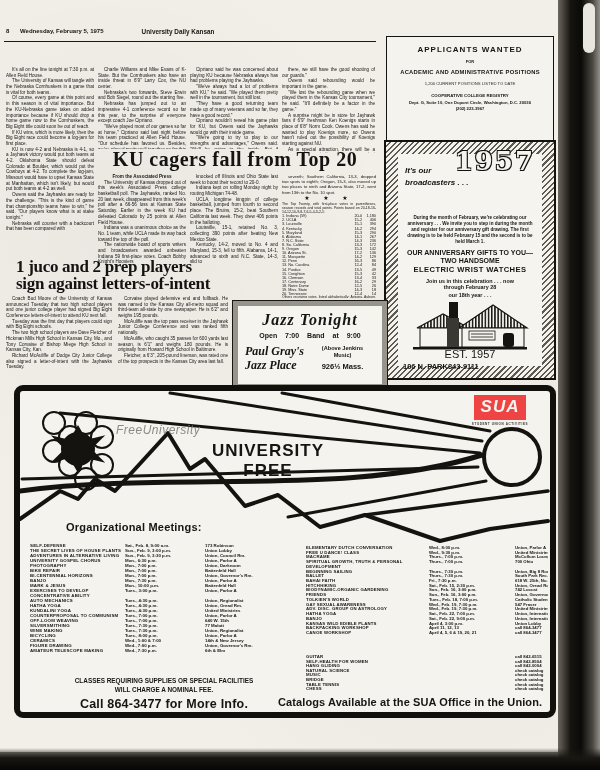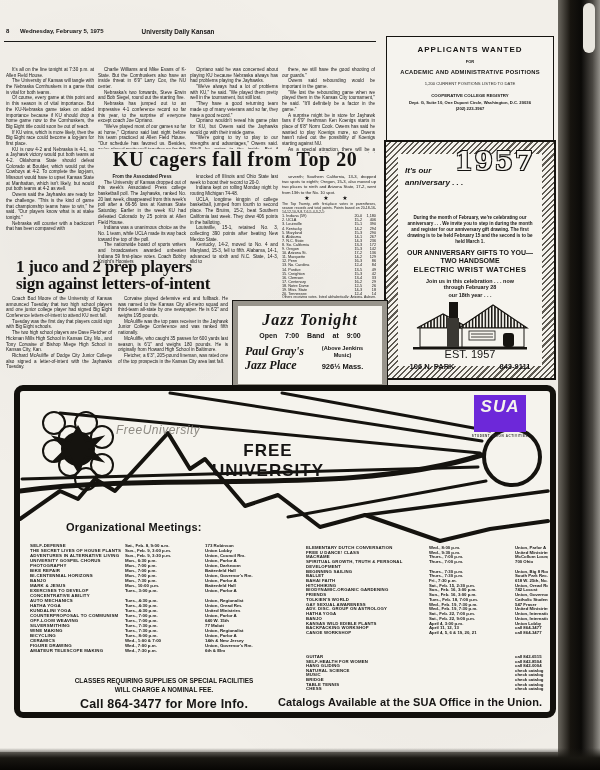--- a/index.html
+++ b/index.html
@@ -73,21 +73,21 @@
   .y2{font-size:30px;letter-spacing:1px;color:#131109;}
   .ann-body{font-size:4.6px;font-weight:700;text-align:center;line-height:1.3;margin-top:2px;}
   .ann-g1{font-size:7px;font-weight:800;text-align:center;margin-top:4px;}
   .ann-g2{font-size:7px;font-weight:800;text-align:center;margin-top:1px;}
   .ann-g3{font-size:7.6px;font-weight:800;text-align:center;margin-top:1px;letter-spacing:.4px;}
   .ann-j1{font-size:5.4px;font-weight:800;text-align:center;margin-top:4px;}
   .ann-j2{font-size:5.4px;font-weight:800;text-align:center;}
   .ann-j3{font-size:5.4px;font-weight:800;text-align:center;margin-top:2px;}
   .ann-bldg{display:block;margin:2px auto 0;}
   .ann-est{font-size:11px;font-weight:400;text-align:center;margin-top:-4px;}
-  .ann-foot{display:flex;justify-content:center;font-size:7.5px;font-weight:800;margin-top:2px;gap:45px;}
+  .ann-foot{display:flex;justify-content:flex-start;font-size:7.5px;font-weight:800;margin-top:2px;}
 
   
   .ad-jazz{position:absolute;left:232px;top:300px;width:156px;height:90px;box-sizing:border-box;
            border:1.5px solid #191713;box-shadow:inset 0 0 0 5px #98948b;background:#f6f4ee;
            padding:10px 12px 6px;}
   .jazz-title{font-family:"Liberation Serif",serif;font-style:italic;font-weight:700;
               font-size:16px;text-align:center;letter-spacing:1px;}
   .jazz-hours{font-size:7px;font-weight:800;text-align:center;margin-top:3px;word-spacing:6px;}
   .jazz-bottom{display:flex;margin-top:6px;align-items:flex-start;}
   .jazz-name{flex:1;font-family:"Liberation Serif",serif;font-style:italic;font-weight:700;
@@ -97,22 +97,22 @@
   .jazz-addr{font-size:7.5px;font-weight:800;margin-top:4px;}
 
   
   .freeu{position:absolute;left:14px;top:385px;width:542px;height:333px;box-sizing:border-box;
          border:6px solid #12100c;border-radius:9px;background:#f5f3ed;}
   .fu-art{position:absolute;left:0;top:0;width:530px;height:321px;}
   .fu-script{position:absolute;left:96px;top:32px;font-style:italic;font-size:12px;color:#8e8a83;letter-spacing:.5px;}
   .fu-title{position:absolute;left:168px;top:50px;width:160px;text-align:center;
             font-size:17px;font-weight:800;letter-spacing:1px;line-height:1.15;}
   .fu-sua{position:absolute;right:14px;top:4px;width:72px;text-align:center;}
-  .fu-suabox{display:inline-block;background:#6d28d9;color:#f5f3ed;font-style:italic;font-weight:800;
-             font-size:17px;padding:2px 7px 15px;letter-spacing:1px;}
+  .fu-suabox{display:inline-block;background:#ef4444;color:#f5f3ed;font-style:italic;font-weight:800;
+             font-size:17px;padding:2px 7px 3px;letter-spacing:1px;}
   .fu-suasub{font-size:3px;letter-spacing:.6px;color:#333;margin-top:2px;font-weight:700;}
   .fu-heading{position:absolute;left:46px;top:130px;font-size:11px;font-weight:800;letter-spacing:.2px;}
   .mblock{position:absolute;font-weight:700;}
   .lblock{left:10px;top:152px;width:268px;font-size:4.4px;line-height:1.14;}
   .rblock{left:286px;top:155px;width:242px;font-size:4.3px;line-height:1.1;}
   .xblock{left:286px;top:264px;width:242px;font-size:4.3px;line-height:1.07;}
   .mrow{display:flex;align-items:flex-start;}
   .mname{width:92px;padding-right:3px;letter-spacing:.2px;}
   .mtime{width:80px;flex:none;white-space:nowrap;}
   .mplace{flex:1;min-width:0;white-space:nowrap;overflow:hidden;}
@@ -349,21 +349,21 @@
       <div class="l5">COOPERATIVE COLLEGE REGISTRY</div>
       <div class="l6">Dept. G, Suite 10, One Dupont Circle, Washington, D.C. 20036</div>
       <div class="l7">(202) 223-3967</div>
     </div>
 
     <div class="ad-ann">
       <div class="inner">
         <div class="ann-top">
           <div class="ann-intro">
             <div>It's our</div>
-            <div>anniversary . . .</div>
+            <div>broadcasters . . .</div>
           </div>
           <div class="ann-years">
             <div class="y1">1957</div>
           </div>
         </div>
         <div class="ann-body">During the month of February, we're celebrating our anniversary . . . We invite you to step in during the month and register for our anniversary gift drawing. The first drawing is to be held February 15 and the second is to be held March 1.</div>
         <div class="ann-g1">OUR ANNIVERSARY GIFTS TO YOU—</div>
         <div class="ann-g2">TWO HANDSOME</div>
         <div class="ann-g3">ELECTRIC WRIST WATCHES</div>
         <div class="ann-j1">Join us in this celebration . . . now</div>
@@ -433,22 +433,22 @@
             <circle cx="34" cy="60" r="11"></circle>
             <circle cx="50" cy="74" r="11"></circle>
           <circle cx="82" cy="74" r="11"></circle>
             <circle cx="66" cy="88" r="11"></circle>
           <circle cx="58" cy="58" r="16" fill="#15130f"></circle>
           <polygon points="58,36 66,50 82,46 70,58 82,70 66,66 58,80 50,66 34,70 46,58 34,46 50,50" fill="#15130f"></polygon>
         </g>
       </svg>
       <div class="fu-script">FreeUniversity</div>
       <div class="fu-title">
+        <div>UNIVERSITY</div>
         <div>FREE</div>
-        <div>UNIVERSITY</div>
       </div>
       <div class="fu-sua">
         <div class="fu-suabox">SUA</div>
         <div class="fu-suasub">STUDENT UNION ACTIVITIES</div>
       </div>
       <div class="fu-heading">Organizational Meetings:</div>
 
       <div class="mblock lblock">
 
           <div class="mrow">

